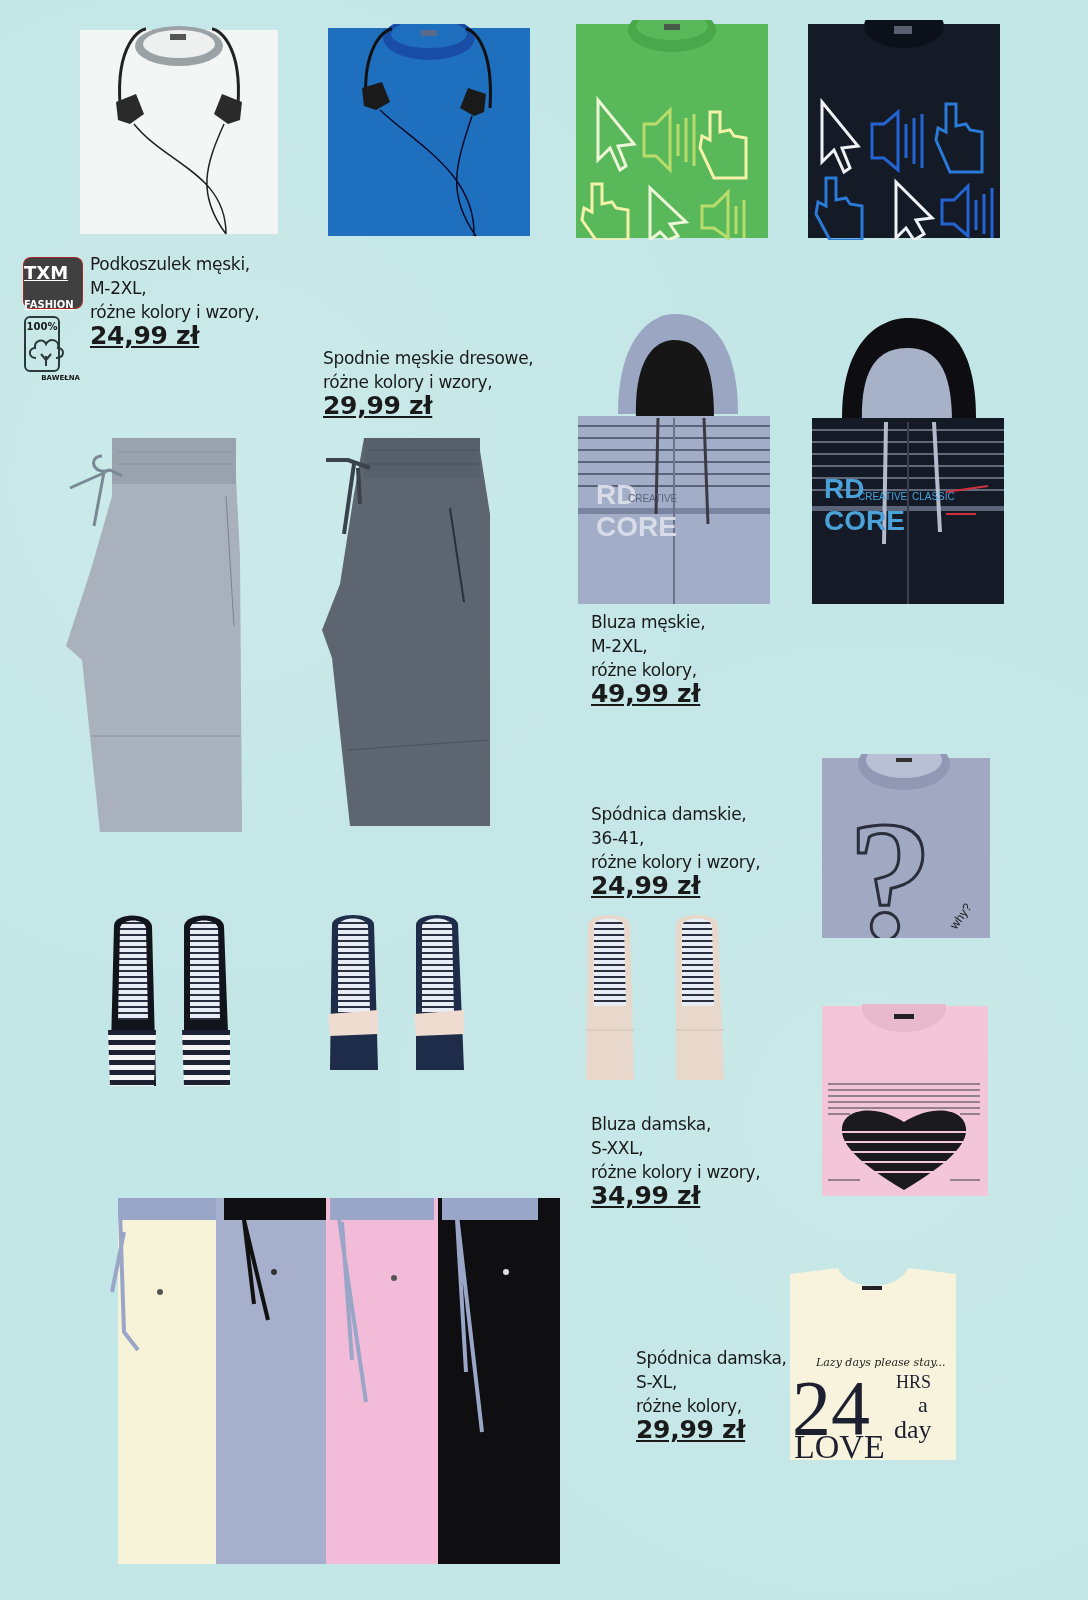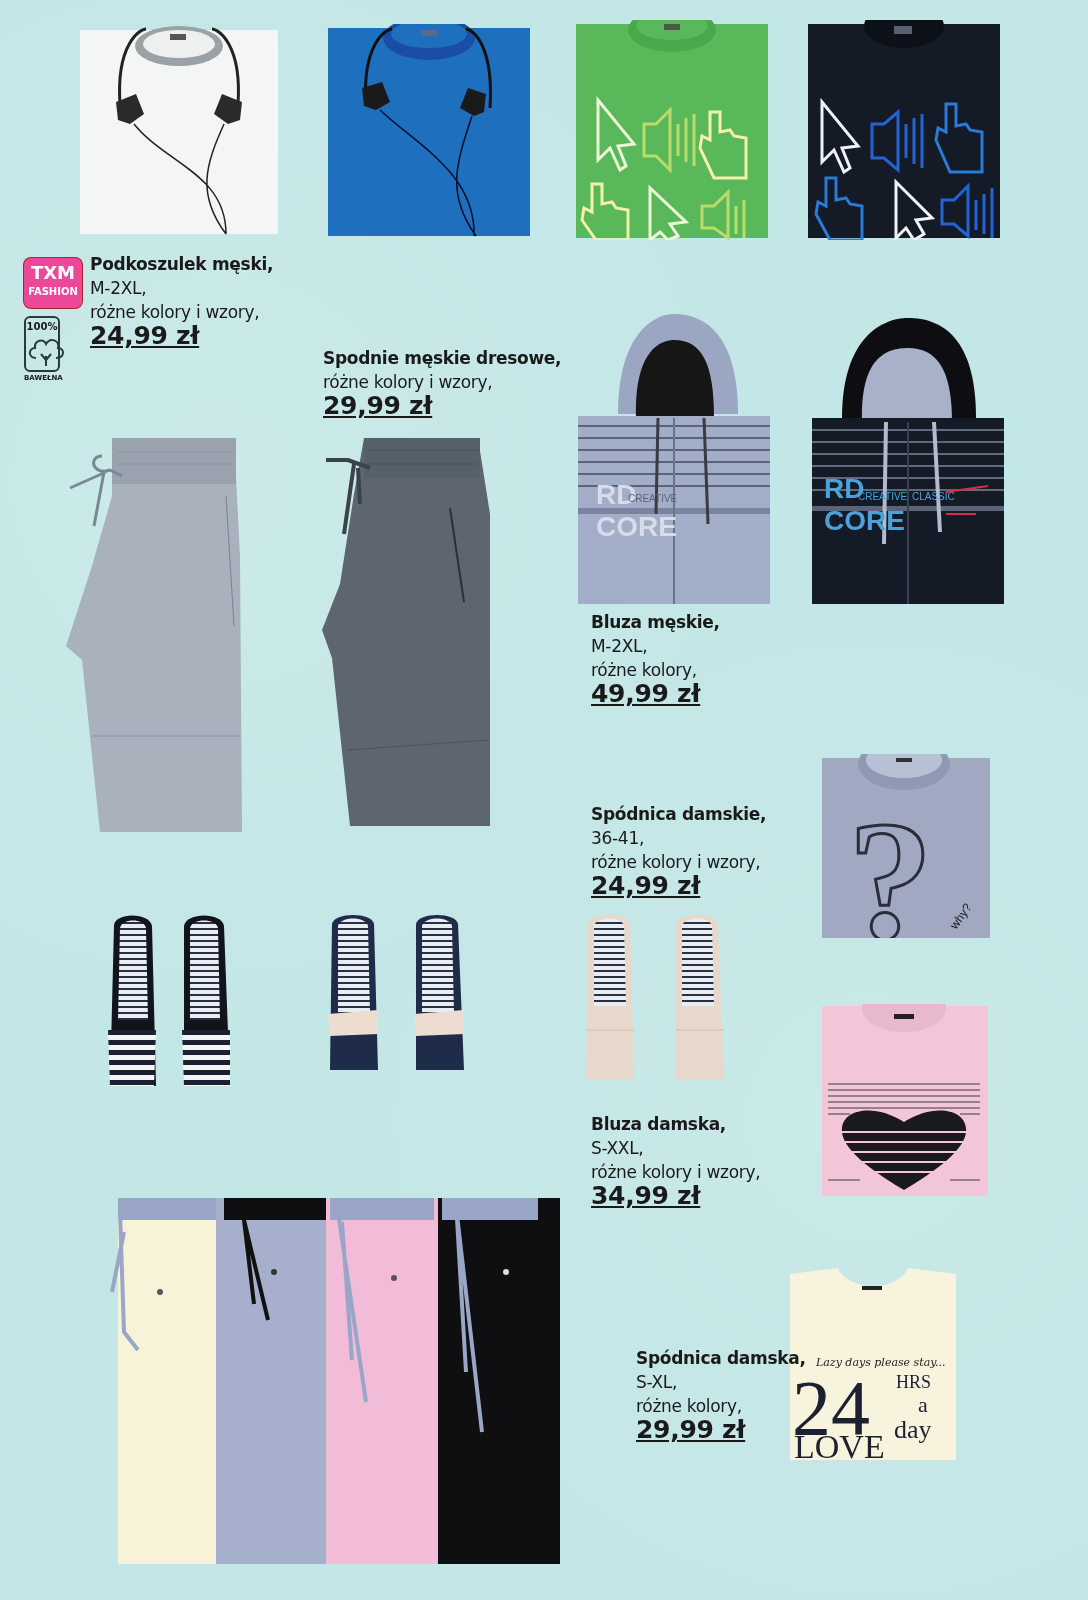--- a/index.html
+++ b/index.html
@@ -7,38 +7,39 @@
     width: 1088px; height: 1600px; position: relative; overflow: hidden;
     background: #c3e6e6;
     background-image:
       radial-gradient(circle at 20% 30%, rgba(255,255,255,0.15) 0, transparent 40%),
       radial-gradient(circle at 80% 70%, rgba(255,255,255,0.12) 0, transparent 40%);
     font-family: "DejaVu Sans", "Liberation Sans", sans-serif;
     color: #1a1a1a;
   }
   .abs { position: absolute; }
   .label { position: absolute; line-height: 24px; font-size: 17px; letter-spacing: -0.3px; }
-  .label .title { font-weight: bold; display: block; }
+  .label .title { font-weight: normal; display: block; }
   .label .line { display: block; }
   .label .price { font-weight: bold; display: block; font-size: 25px; text-decoration: underline; }
   svg { display: block; }
 
   .logo-txm {
     position: absolute; left: 24px; top: 258px; width: 58px; height: 50px;
-    background: #ec4899; border-radius: 7px; color: #fff; text-align: center;
+    background: #404040; border-radius: 7px; color: #fff; text-align: left;
     box-shadow: 0 0 0 1px #a82822;
+    text-decoration: underline;
   }
   .logo-txm .big { display: block; font-weight: bold; font-size: 18px; line-height: 20px; margin-top: 5px; }
-  .logo-txm .small { display: block; font-weight: bold; font-size: 10px; line-height: 12px; margin-top: 3px; }
+  .logo-txm .small { display: block; font-weight: bold; font-size: 10px; line-height: 12px; margin-top: 16px; }
   .cotton-badge {
     position: absolute; left: 24px; top: 316px; width: 36px; height: 56px;
     border: 2px solid #2a3a3a; border-radius: 6px; box-sizing: border-box; text-align: center;
   }
   .cotton-badge .pct { font-size: 10px; font-weight: bold; line-height: 12px; margin-top: 3px; display: block; }
-  .cotton-label { position: absolute; left: 24px; top: 374px; width: 56px; text-align: left; font-size: 7px; font-weight: bold; }
+  .cotton-label { position: absolute; left: 24px; top: 374px; width: 56px; text-align: right; font-size: 7px; font-weight: bold; }
 </style>
 </head>
 <body>
 
 <div class="abs" style="left:76px;top:24px;width:206px;height:212px;">
   <svg width="206" height="212" viewBox="0 0 206 212">
     <rect x="4" y="6" width="198" height="204" fill="#f4f6f6"></rect>
     <ellipse cx="103" cy="22" rx="44" ry="20" fill="#9aa2a6"></ellipse>
     <ellipse cx="103" cy="20" rx="36" ry="14" fill="#eef0f0"></ellipse>
     <rect x="94" y="10" width="16" height="6" fill="#555"></rect>

